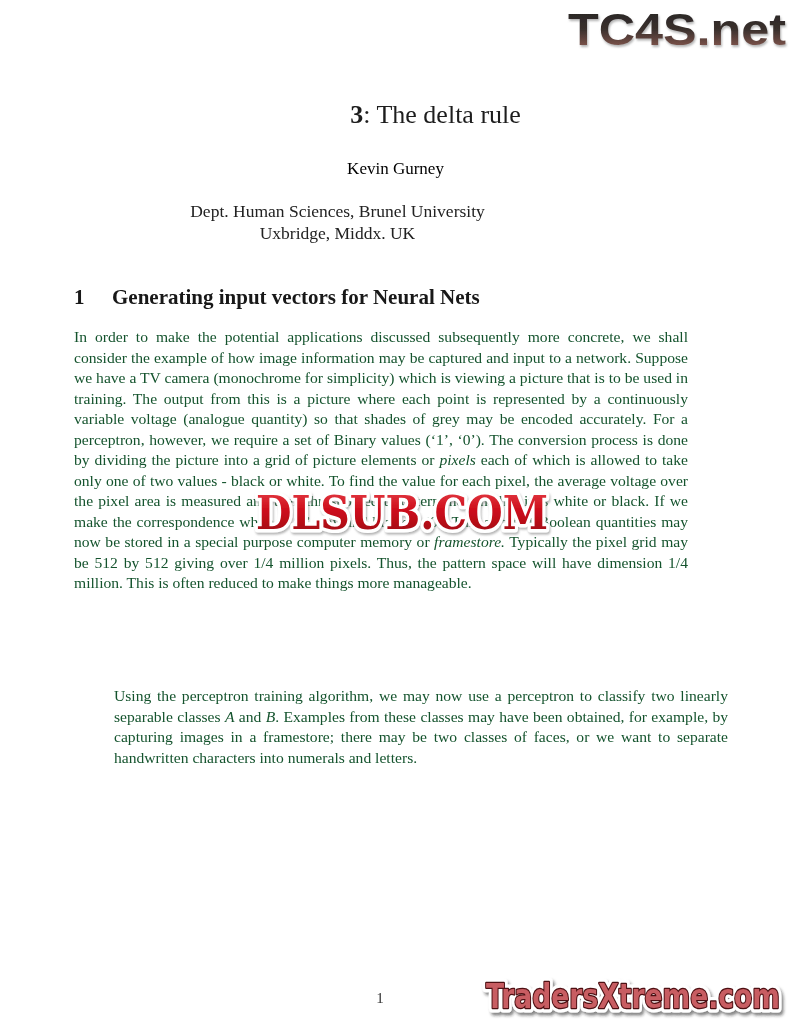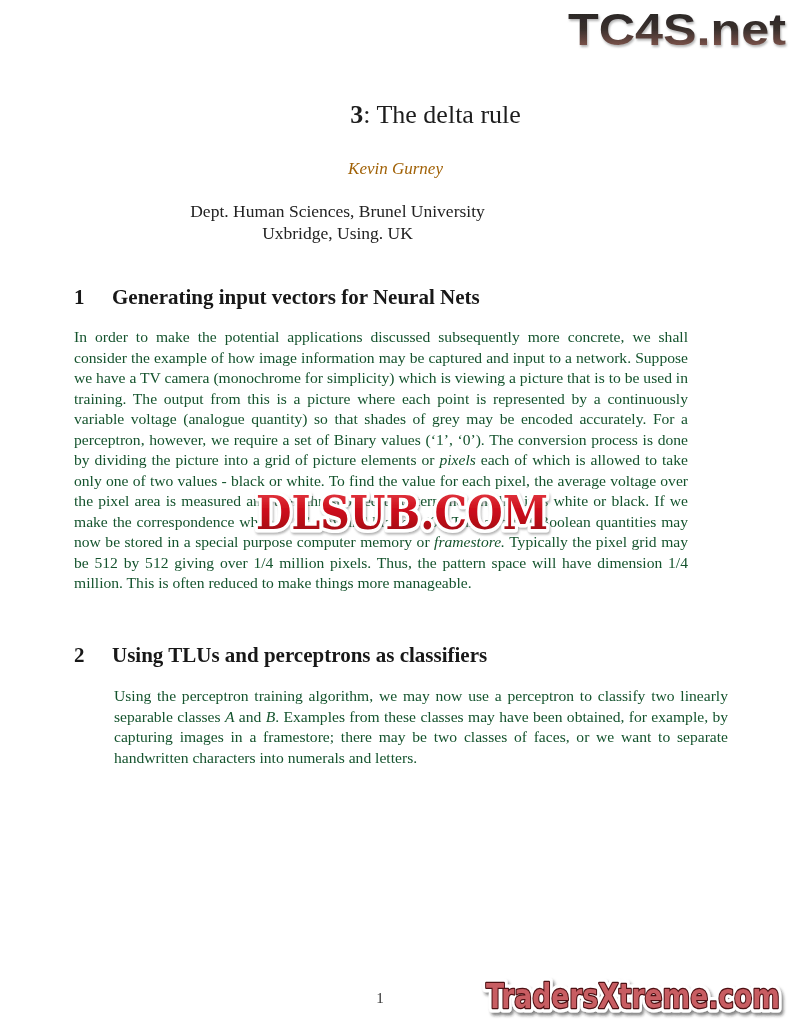--- a/index.html
+++ b/index.html
@@ -3,21 +3,21 @@
 <meta charset="utf-8">
 <style>
   html,body{margin:0;padding:0;background:#ffffff;}
   .page{
     position:relative;width:791px;height:1024px;background:#ffffff;
     font-family:"Liberation Serif","DejaVu Serif",serif;color:#2a2a2a;
     margin:0 auto;overflow:hidden;
   }
   .doc-title{position:absolute;top:100px;left:0;width:791px;text-align:center;font-size:26px;color:#1d1d1d;padding-left:40px;}
   .doc-title .num{font-weight:bold;}
-  .author{position:absolute;top:159px;left:0;width:791px;text-align:center;font-style:italic;font-size:17px;color:#a16207;}
+  .author{position:absolute;top:159px;left:0;width:791px;text-align:center;font-size:17px;color:#000000;}
   .affil{position:absolute;top:200px;left:0;width:675px;text-align:center;font-size:17.5px;line-height:22px;color:#222;}
   .sec-head{position:absolute;left:74px;width:614px;font-size:21px;font-weight:bold;color:#181818;}
   .sec-head .sec-num{display:inline-block;min-width:38px;}
   .sec1-head{top:285px;}
   .sec2-head{top:643px;}
   .para{position:absolute;left:74px;width:614px;font-size:15.6px;line-height:20.5px;text-align:justify;color:#14532d;}
   .para1{top:327px;}
   .para2{top:686px;margin-left:40px;}
   .ital{font-style:italic;}
   .page-number{position:absolute;top:990px;left:0;width:760px;text-align:center;font-size:15px;color:#333;}
@@ -32,34 +32,31 @@
 <div class="page">
 
   <div class="doc-title">
     <span class="num">3</span><span>: The delta rule</span>
   </div>
 
   <div class="author">Kevin Gurney</div>
 
   <div class="affil">
     <div>Dept. Human Sciences, Brunel University</div>
-    <div>Uxbridge, Using. UK</div>
+    <div>Uxbridge, Middx. UK</div>
   </div>
 
   <div class="sec-head sec1-head">
     <span class="sec-num">1</span><span>Generating input vectors for Neural Nets</span>
   </div>
 
   <div class="para para1">
     <span>In order to make the potential applications discussed subsequently more concrete, we shall consider the example of how image information may be captured and input to a network. Suppose we have a TV camera (monochrome for simplicity) which is viewing a picture that is to be used in training. The output from this is a picture where each point is represented by a continuously variable voltage (analogue quantity) so that shades of grey may be encoded accurately.  For a perceptron, however, we require a set of Binary values (‘1’, ‘0’).  The conversion process is done by dividing the picture into a grid of picture elements or </span><span class="ital">pixels</span><span> each of which is allowed to take only one of two values - black or white. To find the value for each pixel, the average voltage over the pixel area is measured and then thresholded to determine whether it is white or black. If we make the correspondence white = ‘1’, say and black = ‘0’. This array of Boolean quantities may now be stored in a special purpose computer memory or </span><span class="ital">framestore.</span><span> Typically the pixel grid may be 512 by 512 giving over 1/4 million pixels. Thus, the pattern space will have dimension 1/4 million. This is often reduced to make things more manageable.</span>
   </div>
 
-  <div class="sec-head sec2-head">
-    <span class="sec-num">2</span><span>Using TLUs and perceptrons as classifiers</span>
-  </div>
 
   <div class="para para2">
     <span>Using the perceptron training algorithm, we may now use a perceptron to classify two linearly separable classes </span><span class="ital">A</span><span> and </span><span class="ital">B</span><span>. Examples from these classes may have been obtained, for example, by capturing images in a framestore; there may be two classes of faces, or we want to separate handwritten characters into numerals and letters.</span>
   </div>
 
   <div class="page-number">1</div>
 
   <svg class="wm-layer" width="791" height="1024" viewBox="0 0 791 1024">
     <defs>
       <linearGradient id="gradTc4s" x1="0" y1="0" x2="0" y2="1">

